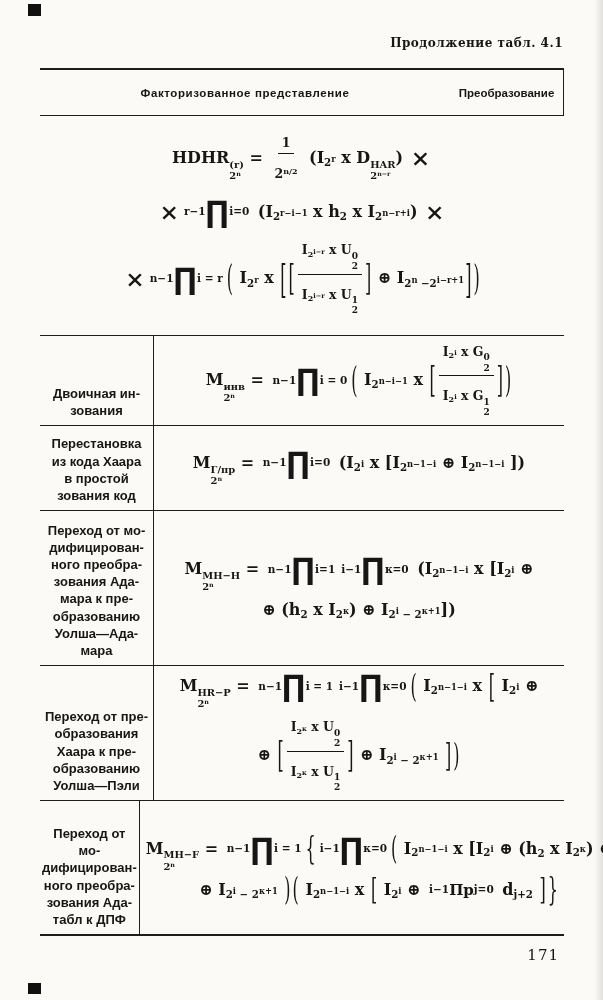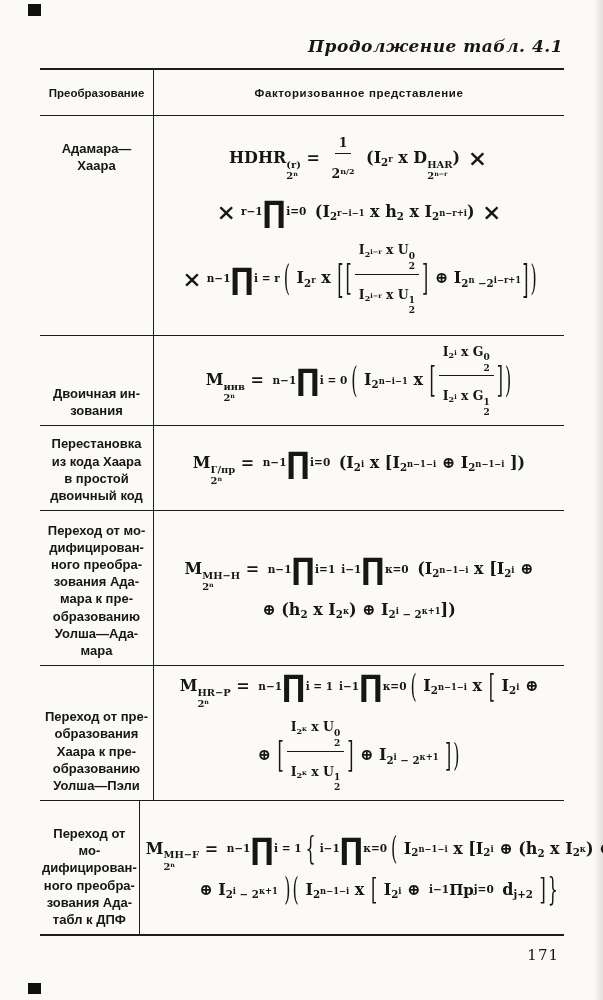--- a/index.html
+++ b/index.html
@@ -11,21 +11,21 @@
     position:relative;
     overflow:hidden;
   }
   .sheet { position:absolute; inset:0; }
   .mark { position:absolute; background:#101010; }
   .mark.tl { left:28px; top:4px; width:13px; height:12px; }
   .mark.bl { left:28px; top:983px; width:13px; height:11px; }
   .edge { position:absolute; right:0; top:0; width:9px; height:100%;
           background:linear-gradient(to right, rgba(0,0,0,0), rgba(0,0,0,0.10)); }
   .caption { position:absolute; top:36px; right:40px;
-             font-style:italic; font-weight:700; font-size:17px; letter-spacing:0.5px;margin-left:26px; }
+             font-weight:700; font-size:12px; letter-spacing:0.5px;margin-left:26px; }
   .pagenum { position:absolute; right:44px; top:946px; font-size:15px; letter-spacing:1px; }
 
   .tbl { position:absolute; left:40px; top:68px; width:524px;
          border-top:2px solid #1d1d1d; border-bottom:2.5px solid #1d1d1d; }
   .thead { display:flex; border-bottom:1.5px solid #1d1d1d; height:46px; }
   .hc { display:flex; align-items:center; justify-content:center; text-align:center;
         font-family:"Liberation Sans",sans-serif; font-weight:700; font-size:11.5px; }
   .hc1 { width:114px; border-right:1.5px solid #1d1d1d; }
   .hc2 { flex:1; letter-spacing:0.6px; }
 
@@ -71,31 +71,25 @@
 </head>
 <body>
 
 <div class="sheet">
   <div class="mark tl"></div>
   <div class="mark bl"></div>
   <div class="caption">Продолжение табл. 4.1</div>
 
   <div class="tbl">
     <div class="thead">
+      <div class="hc hc2">Факторизованное представление</div>
       <div class="hc hc1">Преобразование</div>
-      <div class="hc hc2">Факторизованное представление</div>
     </div>
     <div id="rows">
         <div class="row top">
-          <div class="lcell">
-            <div class="lwrap">
-              <div class="lline">Адамара—</div>
-              <div class="lline">Хаара</div>
-            </div>
-          </div>
           <div class="rcell">
             <div class="fline"><span class="tk">HDHR</span><span class="ss"><span class="ssr"><span class="tk">(r)</span></span><span class="ssr"><span class="tk">2</span><span class="sup2"><span class="tk">n</span></span></span></span><span class="tk"> = </span><span class="fr"><span class="frt"><span class="tk">1</span></span><span class="frb"><span class="tk">2</span><span class="sup2"><span class="tk">n/2</span></span></span></span><span class="tk"> (I</span><span class="sub2"><span class="tk">2</span><span class="sup2"><span class="tk">r</span></span></span><span class="tk"> x D</span><span class="ss"><span class="ssr"><span class="tk">HAR</span></span><span class="ssr"><span class="tk">2</span><span class="sup2"><span class="tk">n−r</span></span></span></span><span class="tk">) </span><span class="bx">×</span></div>
             <div class="fline"><span class="bx">×</span><span class="op"><span class="lim"><span class="tk">r−1</span></span><span class="osym">∏</span><span class="lim"><span class="tk">i=0</span></span></span><span class="tk"> (I</span><span class="sub2"><span class="tk">2</span><span class="sup2"><span class="tk">r−i−1</span></span></span><span class="tk"> x h</span><span class="sub2"><span class="tk">2</span></span><span class="tk"> x I</span><span class="sub2"><span class="tk">2</span><span class="sup2"><span class="tk">n−r+i</span></span></span><span class="tk">) </span><span class="bx">×</span></div>
             <div class="fline"><span class="bx">×</span><span class="op"><span class="lim"><span class="tk">n−1</span></span><span class="osym">∏</span><span class="lim"><span class="tk">i = r</span></span></span><span class="big" style="transform: scaleY(2.2);">(</span><span class="tk"> I</span><span class="sub2"><span class="tk">2</span><span class="sup2"><span class="tk">r</span></span></span><span class="tk"> x </span><span class="big" style="transform: scaleY(2.5);">[</span><span class="big" style="transform: scaleY(2.2);">[</span><span class="fr"><span class="frt"><span class="tk">I</span><span class="sub2"><span class="tk">2</span><span class="sup2"><span class="tk">i−r</span></span></span><span class="tk"> x U</span><span class="ss"><span class="ssr"><span class="tk">0</span></span><span class="ssr"><span class="tk">2</span></span></span></span><span class="frb"><span class="tk">I</span><span class="sub2"><span class="tk">2</span><span class="sup2"><span class="tk">i−r</span></span></span><span class="tk"> x U</span><span class="ss"><span class="ssr"><span class="tk">1</span></span><span class="ssr"><span class="tk">2</span></span></span></span></span><span class="big" style="transform: scaleY(2.2);">]</span><span class="tk"> ⊕ I</span><span class="sub2"><span class="tk">2</span><span class="sup2"><span class="tk">n</span></span><span class="tk"> −2</span><span class="sup2"><span class="tk">i−r+1</span></span></span><span class="big" style="transform: scaleY(2.5);">]</span><span class="big" style="transform: scaleY(2.2);">)</span></div>
           </div>
         </div>
         <div class="row">
           <div class="lcell">
             <div class="lwrap">
               <div class="lline">Двоичная ин-</div>
@@ -105,21 +99,21 @@
           <div class="rcell">
             <div class="fline"><span class="tk">M</span><span class="ss"><span class="ssr"><span class="tk">инв</span></span><span class="ssr"><span class="tk">2</span><span class="sup2"><span class="tk">n</span></span></span></span><span class="tk"> = </span><span class="op"><span class="lim"><span class="tk">n−1</span></span><span class="osym">∏</span><span class="lim"><span class="tk">i = 0</span></span></span><span class="big" style="transform: scaleY(2.2);">(</span><span class="tk"> I</span><span class="sub2"><span class="tk">2</span><span class="sup2"><span class="tk">n−i−1</span></span></span><span class="tk"> x </span><span class="big" style="transform: scaleY(2.2);">[</span><span class="fr"><span class="frt"><span class="tk">I</span><span class="sub2"><span class="tk">2</span><span class="sup2"><span class="tk">i</span></span></span><span class="tk"> x G</span><span class="ss"><span class="ssr"><span class="tk">0</span></span><span class="ssr"><span class="tk">2</span></span></span></span><span class="frb"><span class="tk">I</span><span class="sub2"><span class="tk">2</span><span class="sup2"><span class="tk">i</span></span></span><span class="tk"> x G</span><span class="ss"><span class="ssr"><span class="tk">1</span></span><span class="ssr"><span class="tk">2</span></span></span></span></span><span class="big" style="transform: scaleY(2.2);">]</span><span class="big" style="transform: scaleY(2.2);">)</span></div>
           </div>
         </div>
         <div class="row">
           <div class="lcell">
             <div class="lwrap">
               <div class="lline">Перестановка</div>
               <div class="lline">из кода Хаара</div>
               <div class="lline">в простой</div>
-              <div class="lline">двоичный код</div>
+              <div class="lline">зования код</div>
             </div>
           </div>
           <div class="rcell">
             <div class="fline"><span class="tk">M</span><span class="ss"><span class="ssr"><span class="tk">Г/пр</span></span><span class="ssr"><span class="tk">2</span><span class="sup2"><span class="tk">n</span></span></span></span><span class="tk"> = </span><span class="op"><span class="lim"><span class="tk">n−1</span></span><span class="osym">∏</span><span class="lim"><span class="tk">i=0</span></span></span><span class="tk"> (I</span><span class="sub2"><span class="tk">2</span><span class="sup2"><span class="tk">i</span></span></span><span class="tk"> x [I</span><span class="sub2"><span class="tk">2</span><span class="sup2"><span class="tk">n−1−i</span></span></span><span class="tk"> ⊕ I</span><span class="sub2"><span class="tk">2</span><span class="sup2"><span class="tk">n−1−i</span></span></span><span class="tk"> ])</span></div>
           </div>
         </div>
         <div class="row">
           <div class="lcell">
             <div class="lwrap">
               <div class="lline">Переход от мо-</div>

